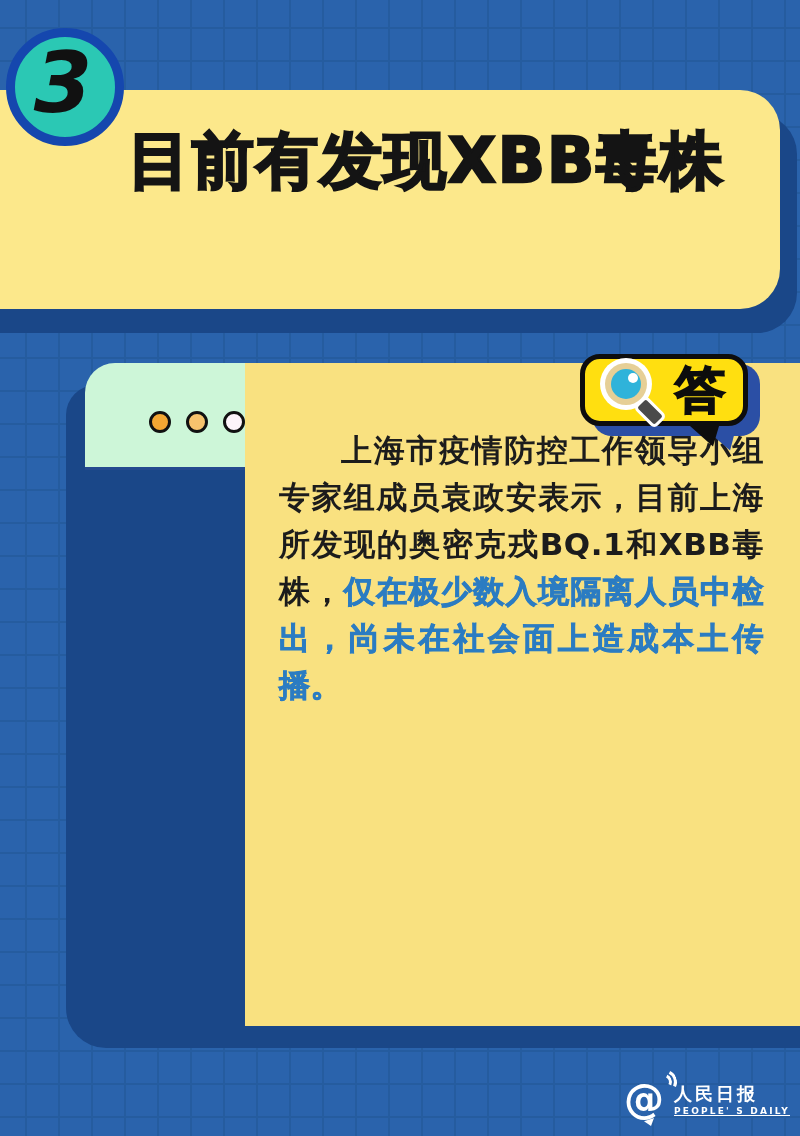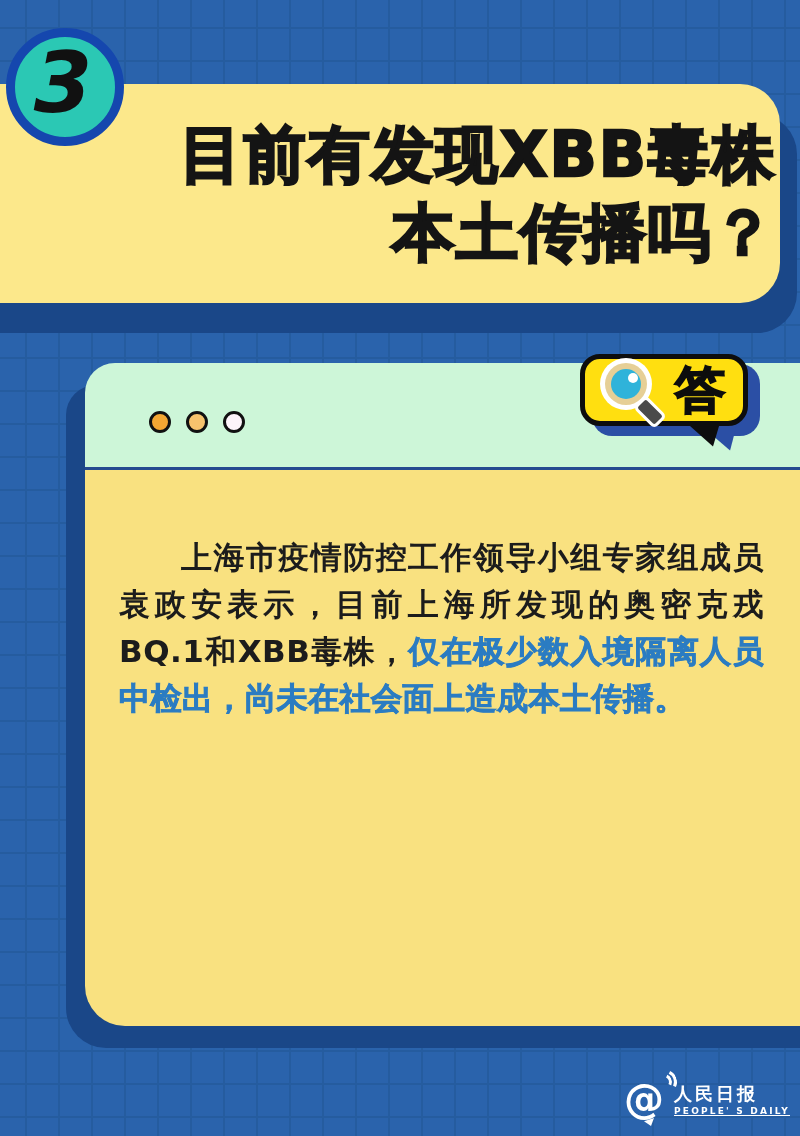--- a/index.html
+++ b/index.html
@@ -12,23 +12,23 @@
       linear-gradient(90deg,#255c9f 2px, transparent 2px);
     background-size:33px 33px;
     background-position:-8px -6px;
   }
   
   .title-shadow{
     position:absolute;left:0;top:114px;width:797px;height:219px;
     background:#1a4788;border-radius:0 40px 40px 0;
   }
   .title-card{
-    position:absolute;left:0;top:84px;width:780px;height:219px;
+    position:absolute;left:0;top:90px;width:780px;height:219px;
     background:#fce88b;border-radius:0 40px 40px 0;
-    box-sizing:border-box;padding:32px 4px 0 128px;text-align:right;
+    box-sizing:border-box;padding:32px 4px 0 128px;
   }
   .title-line{
     font-size:62px;line-height:78px;font-weight:900;color:#141414;
     letter-spacing:2px;white-space:nowrap;
     -webkit-text-stroke:2.5px #141414;
   }
   .num-circle{
     position:absolute;left:6px;top:28px;width:118px;height:118px;
     background:#2bc8b4;border:9px solid #1547ae;border-radius:50%;
     box-sizing:border-box;display:flex;align-items:center;justify-content:center;
@@ -37,21 +37,21 @@
     font-size:84px;font-weight:900;font-style:italic;color:#111;
     transform:translate(-2px,-4px);
   }
   
   .window-shadow{
     position:absolute;left:66px;top:385px;width:734px;height:663px;
     background:#1a4788;border-radius:30px 0 0 40px;
   }
   .window{
     position:absolute;left:85px;top:363px;width:715px;height:663px;
-    border-radius:30px 0 0 40px;overflow:hidden;display:flex;flex-direction:column;
+    border-radius:30px 0 0 40px;overflow:hidden;display:flex;flex-direction:row;
   }
   .window-header{
     background:#cdf6d8;height:107px;flex:0 0 auto;
     display:flex;align-items:center;gap:15px;
     padding:14px 0 0 64px;box-sizing:border-box;
     border-bottom:3px solid #254a8f;
   }
   .dot{width:22px;height:22px;border-radius:50%;border:3px solid #111;box-sizing:border-box;}
   .dot.d1{background:#f4a733;}
   .dot.d2{background:#f6c36d;}
@@ -128,21 +128,20 @@
   }
   .logo-cn{font-size:18px;font-weight:900;letter-spacing:3px;line-height:24px;white-space:nowrap;}
   .logo-en{font-size:9px;font-weight:700;letter-spacing:2.2px;line-height:11px;white-space:nowrap;text-decoration:underline;}
 </style>
 </head>
 <body>
 
 <div class="title-shadow"></div>
 <div class="title-card">
   <div class="title-line">目前有发现XBB毒株</div>
-  <div class="title-line">本土传播吗？</div>
 </div>
 <div class="num-circle">
   <span>3</span>
 </div>
 
 <div class="window-shadow"></div>
 <div class="window">
   <div class="window-header">
     <div class="dot d1"></div>
     <div class="dot d2"></div>

